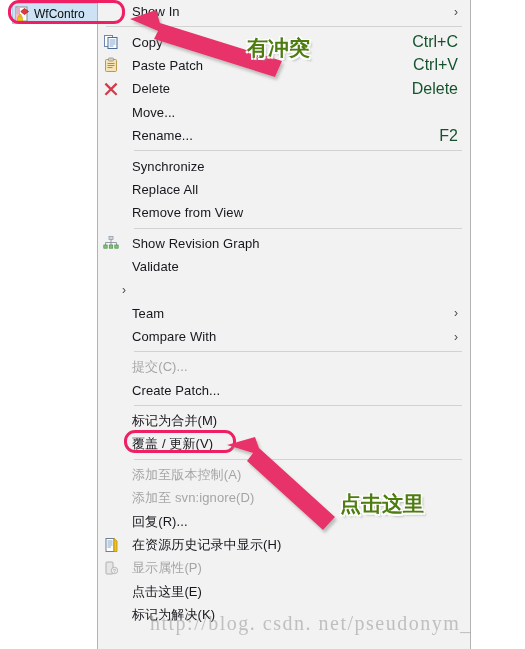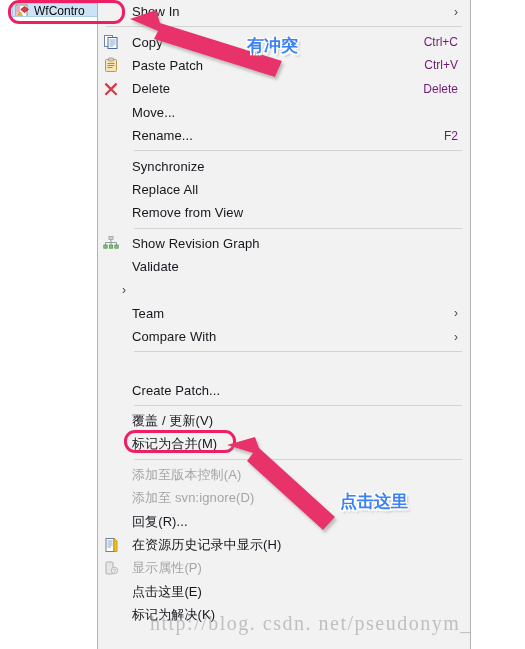--- a/index.html
+++ b/index.html
@@ -14,24 +14,25 @@
     overflow: hidden;
     position: relative;
   }
 
   
   #tree-item {
     position: absolute;
     left: 12px;
     top: 3px;
     width: 100px;
-    height: 14px;
+    height: 21px;
     background: #cde3f5;
     border: 1px solid #a8cdea;
     display: flex;
+    align-items: center;
     box-sizing: border-box;
     padding-left: 2px;
     overflow: hidden;
   }
   #tree-item .tree-label {
     font-size: 12px;
     color: #0a0a0a;
     white-space: nowrap;
     margin-left: 3px;
   }
@@ -75,22 +76,22 @@
   .mi-label {
     font-size: 13px;
     color: #16161d;
     white-space: nowrap;
     flex: 1 1 auto;
     padding-left: 10px;
     letter-spacing: 0.1px;
   }
   .menu-item.disabled .mi-label { color: #a5a5a5; }
   .mi-accel {
-    font-size: 12px;
-    color: #701a75;
+    font-size: 16px;
+    color: #14532d;
     white-space: nowrap;
     padding-right: 12px;
   }
   .mi-arrow {
     font-size: 12px;
     color: #4a4a4a;
     padding-right: 12px;
     line-height: 1;
   }
   .separator {
@@ -109,23 +110,23 @@
     border: 3px solid #ee1f62;
     border-radius: 11px;
     box-sizing: border-box;
     pointer-events: none;
   }
   #anno-box-tree { left: 8px; top: 0px; width: 117px; height: 24px; }
   #anno-box-mark { left: 124px; top: 430px; width: 112px; height: 23px; }
 
   .anno-text {
     position: absolute;
-    font-size: 17px;
+    font-size: 21px;
     font-weight: bold;
-    color: #3b82f6;
+    color: #4d7c0f;
     white-space: nowrap;
     text-shadow:
        1.5px 1.5px 0 #ffffff,
       -1.5px 1.5px 0 #ffffff,
        1.5px -1.5px 0 #ffffff,
       -1.5px -1.5px 0 #ffffff,
        2.5px 2.5px 2px rgba(150,150,150,0.55);
     font-family: Liberation Serif, serif;
   }
   #anno-text-conflict { left: 247px; top: 34px; }
@@ -255,33 +256,34 @@
       <span class="mi-arrow">›</span>
     </div>
     <div class="menu-item">
       <span class="mi-icon"></span>
       <span class="mi-label">Compare With</span>
       <span class="mi-arrow">›</span>
     </div>
     <div class="separator"></div>
     <div class="menu-item disabled">
       <span class="mi-icon"></span>
+      <span class="mi-label">提交(C)...</span>
     </div>
     <div class="menu-item">
       <span class="mi-icon"></span>
       <span class="mi-label">Create Patch...</span>
     </div>
     <div class="separator"></div>
     <div class="menu-item">
       <span class="mi-icon"></span>
+      <span class="mi-label">标记为合并(M)</span>
+    </div>
+    <div class="menu-item">
+      <span class="mi-icon"></span>
       <span class="mi-label">覆盖 / 更新(V)</span>
-    </div>
-    <div class="menu-item">
-      <span class="mi-icon"></span>
-      <span class="mi-label">标记为合并(M)</span>
     </div>
     <div class="separator"></div>
     <div class="menu-item disabled">
       <span class="mi-icon"></span>
       <span class="mi-label">添加至版本控制(A)</span>
     </div>
     <div class="menu-item disabled">
       <span class="mi-icon"></span>
       <span class="mi-label">添加至 svn:ignore(D)</span>
     </div>

